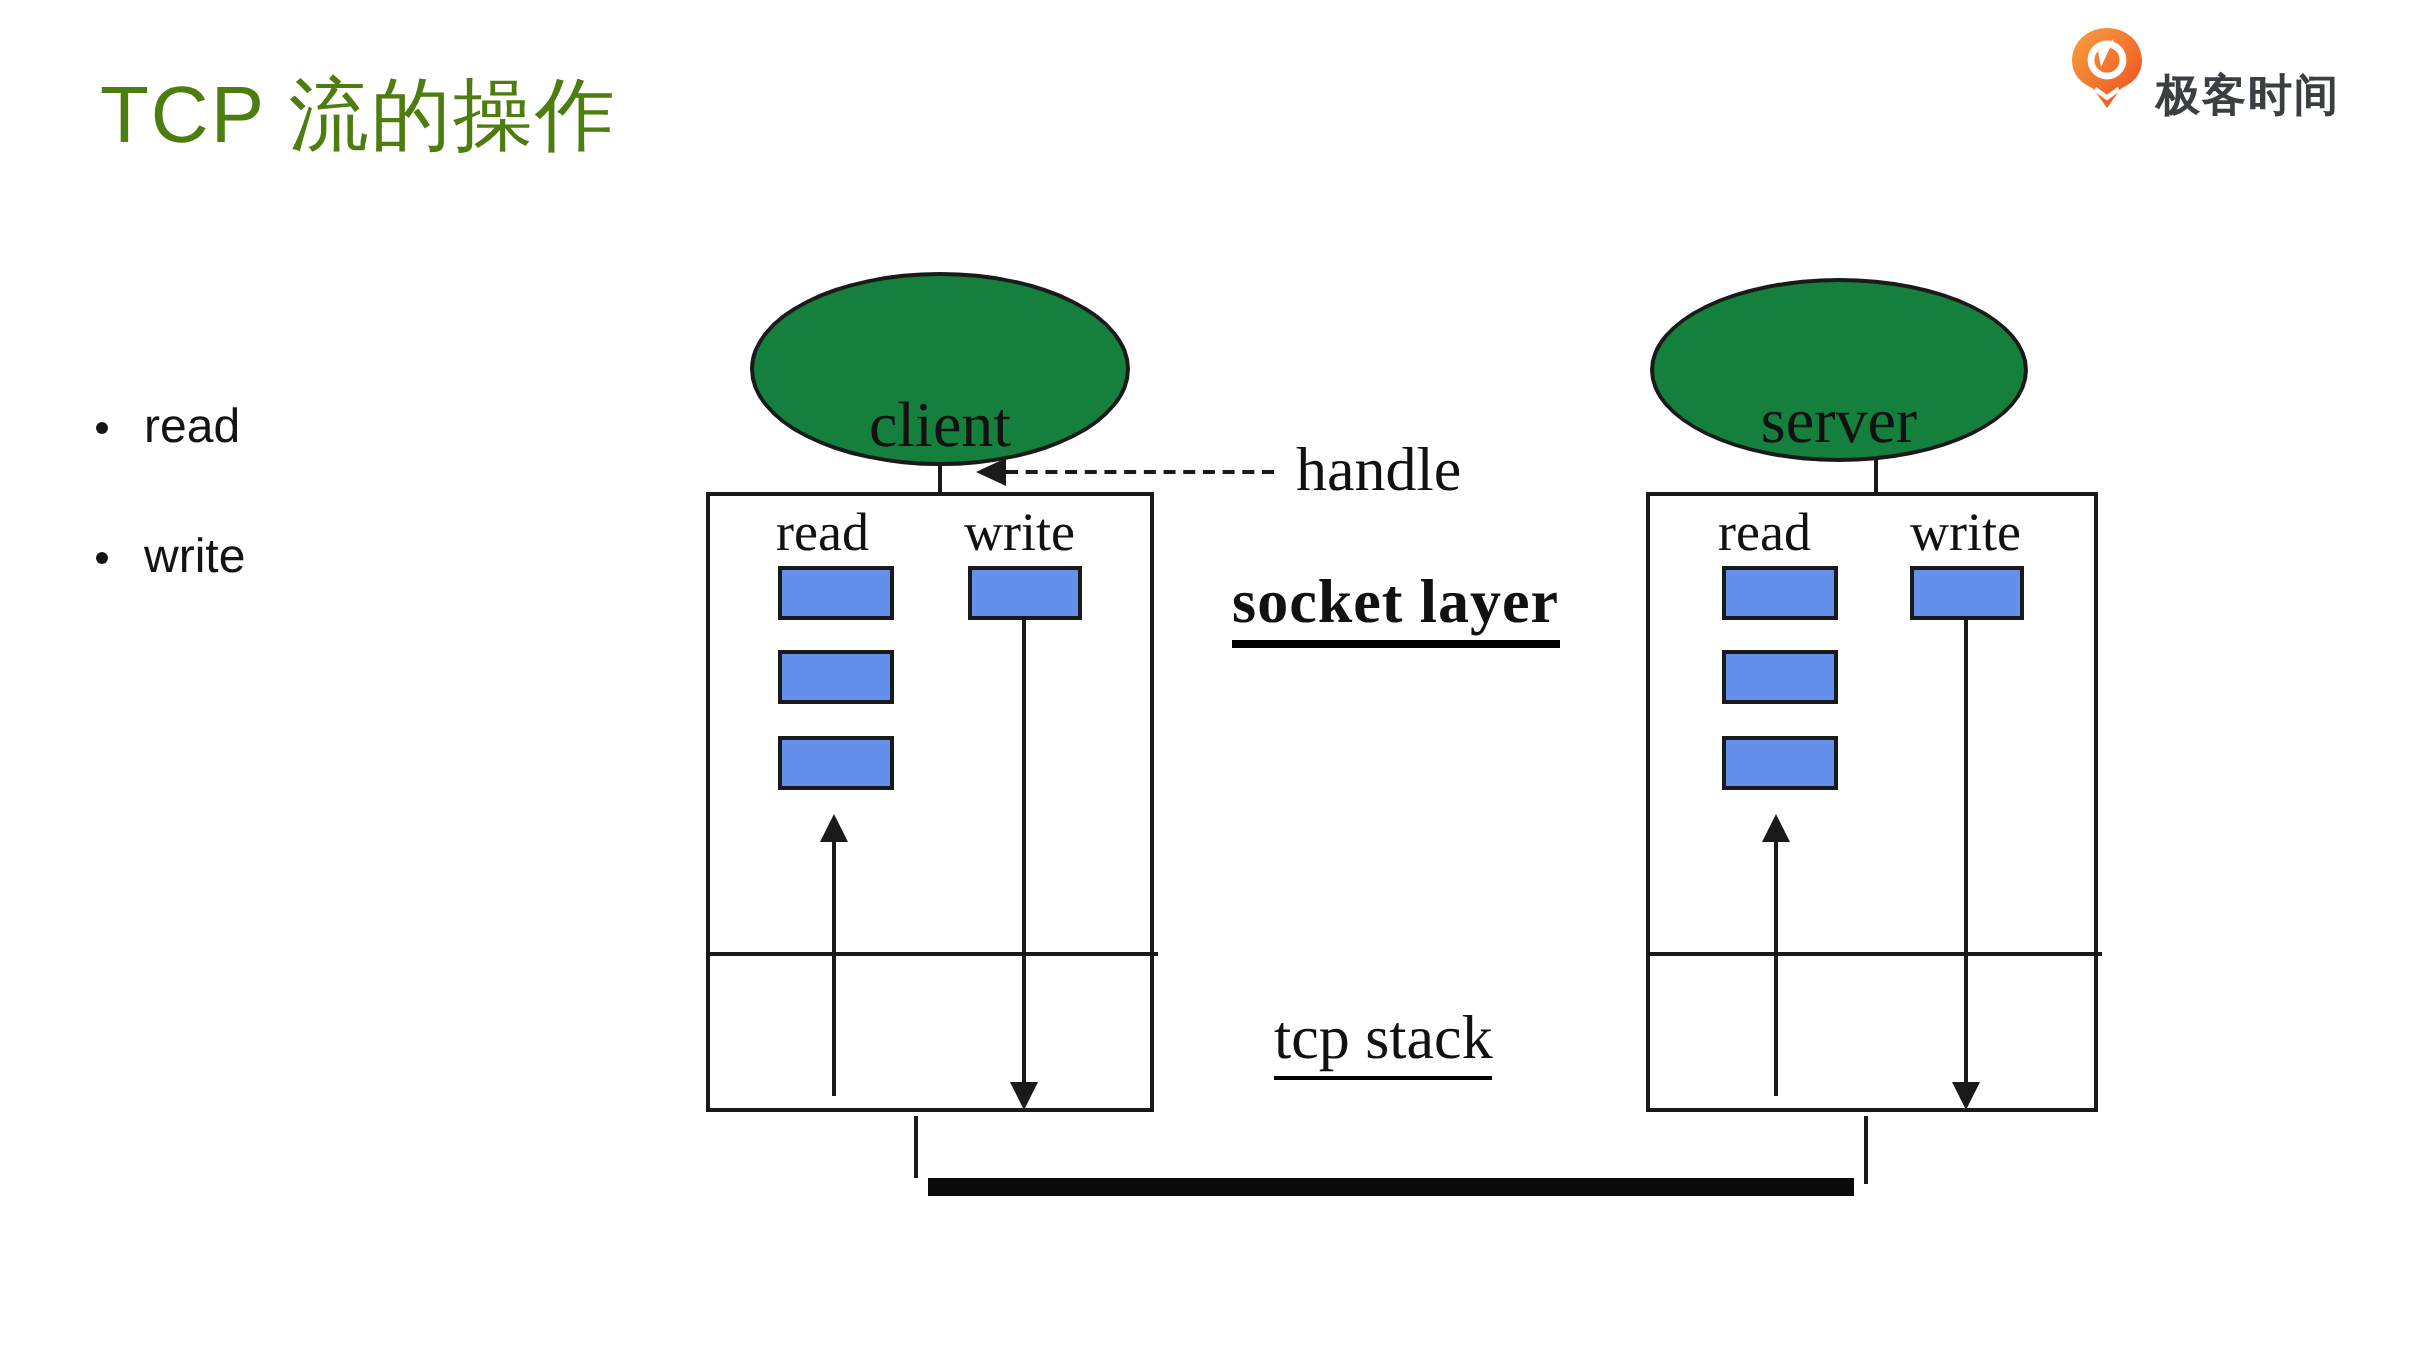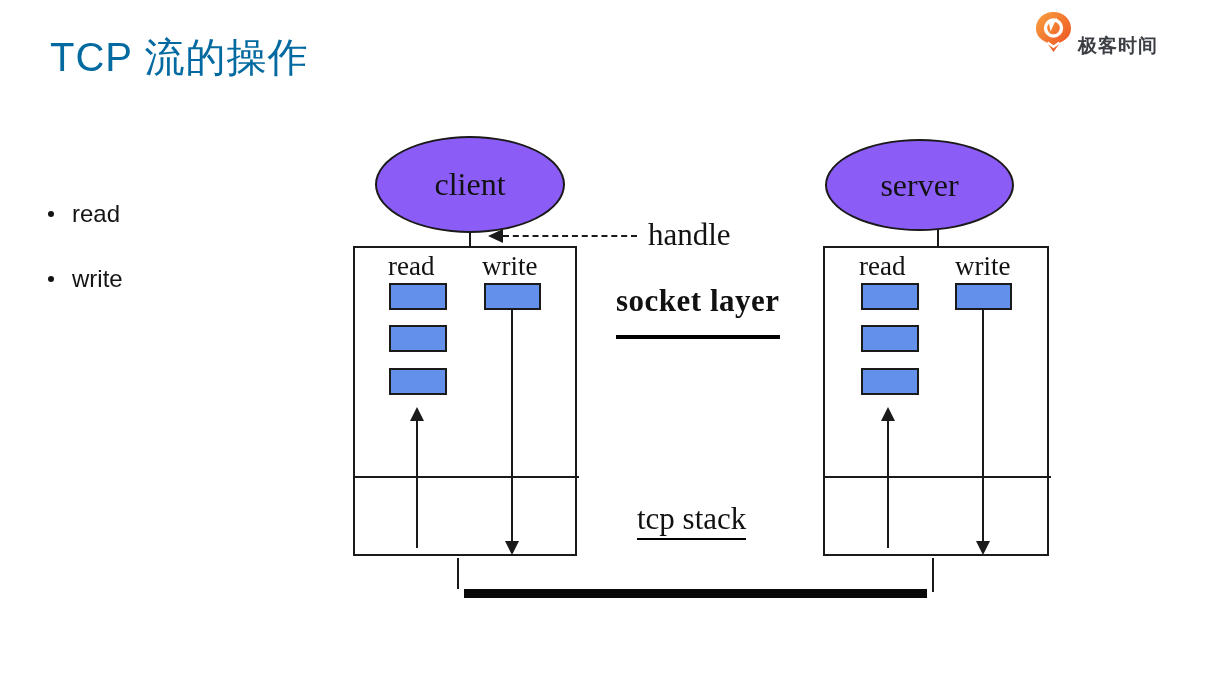--- a/index.html
+++ b/index.html
@@ -5,50 +5,50 @@
   :root{
     --line:#1a1a1a;
     --queue-fill:#6290EB;
     --logo-orange:#F1662A;
   }
   *{margin:0;padding:0;box-sizing:border-box;}
   body{background:#fff;font-family:"Liberation Sans","DejaVu Sans",sans-serif;}
   .slide{position:relative;width:1210px;height:682px;background:#fff;overflow:hidden;}
 
   .page-title{position:absolute;left:50px;top:30px;font-size:40px;font-weight:300;
-    color:#0369a1;letter-spacing:1px;font-family:"Liberation Sans","DejaVu Sans",sans-serif;}
+    color:#4d7c0f;letter-spacing:1px;font-family:"Liberation Sans","DejaVu Sans",sans-serif;}
 
   .logo{position:absolute;left:1035px;top:5px;display:flex;align-items:center;gap:6px;}
-  .logo-text{font-size:19px;font-weight:600;color:#3b3f44;letter-spacing:1px;margin-top:28px;}
+  .logo-text{font-size:22px;font-weight:600;color:#3b3f44;letter-spacing:1px;margin-top:28px;}
 
   .bullets{position:absolute;left:48px;top:200px;list-style:none;}
   .bullets li{display:flex;align-items:center;margin-bottom:37px;}
   .bullets .dot{width:6px;height:6px;border-radius:50%;background:#141414;margin-right:18px;}
   .bullets .btxt{font-size:24px;color:#141414;}
 
   
   .d{position:absolute;font-family:"Liberation Serif","DejaVu Serif",serif;color:#111;}
   .ellipse{border:2px solid var(--line);border-radius:50%;display:flex;
-    align-items:center;justify-content:center;background:#8b5cf6;font-family:Liberation Serif, serif;}
+    align-items:flex-end;justify-content:center;background:#15803d;font-family:Liberation Serif, serif;}
   .ellipse .nlabel{font-size:32px;}
   .box{border:2px solid var(--line);background:transparent;}
   .vline{background:var(--line);}
   .hline{background:var(--line);}
   .col-label{font-size:27px;line-height:1;}
   .queue{background:var(--queue-fill);border:2px solid var(--line);}
   .head-up{width:0;height:0;border-left:7px solid transparent;border-right:7px solid transparent;
     border-bottom:14px solid var(--line);}
   .head-down{width:0;height:0;border-left:7px solid transparent;border-right:7px solid transparent;
     border-top:14px solid var(--line);}
   .head-left{width:0;height:0;border-top:7px solid transparent;border-bottom:7px solid transparent;
     border-right:15px solid var(--line);}
   .dashed{border-top:2px dashed var(--line);height:0;}
   .handle-label{font-size:31px;}
   .socket-layer{font-size:31px;font-weight:bold;border-bottom:4px solid #000;
-    padding-bottom:16px;letter-spacing:0.5px;}
+    padding-bottom:1px;letter-spacing:0.5px;}
   .rw-queues{font-size:27px;}
   .tcp-stack{font-size:31px;border-bottom:2px solid #000;padding-bottom:1px;}
   .thick-line{background:#0a0a0a;}
 </style>
 </head>
 <body>
 
 <div class="slide">
 
   <h1 class="page-title">TCP 流的操作</h1>

